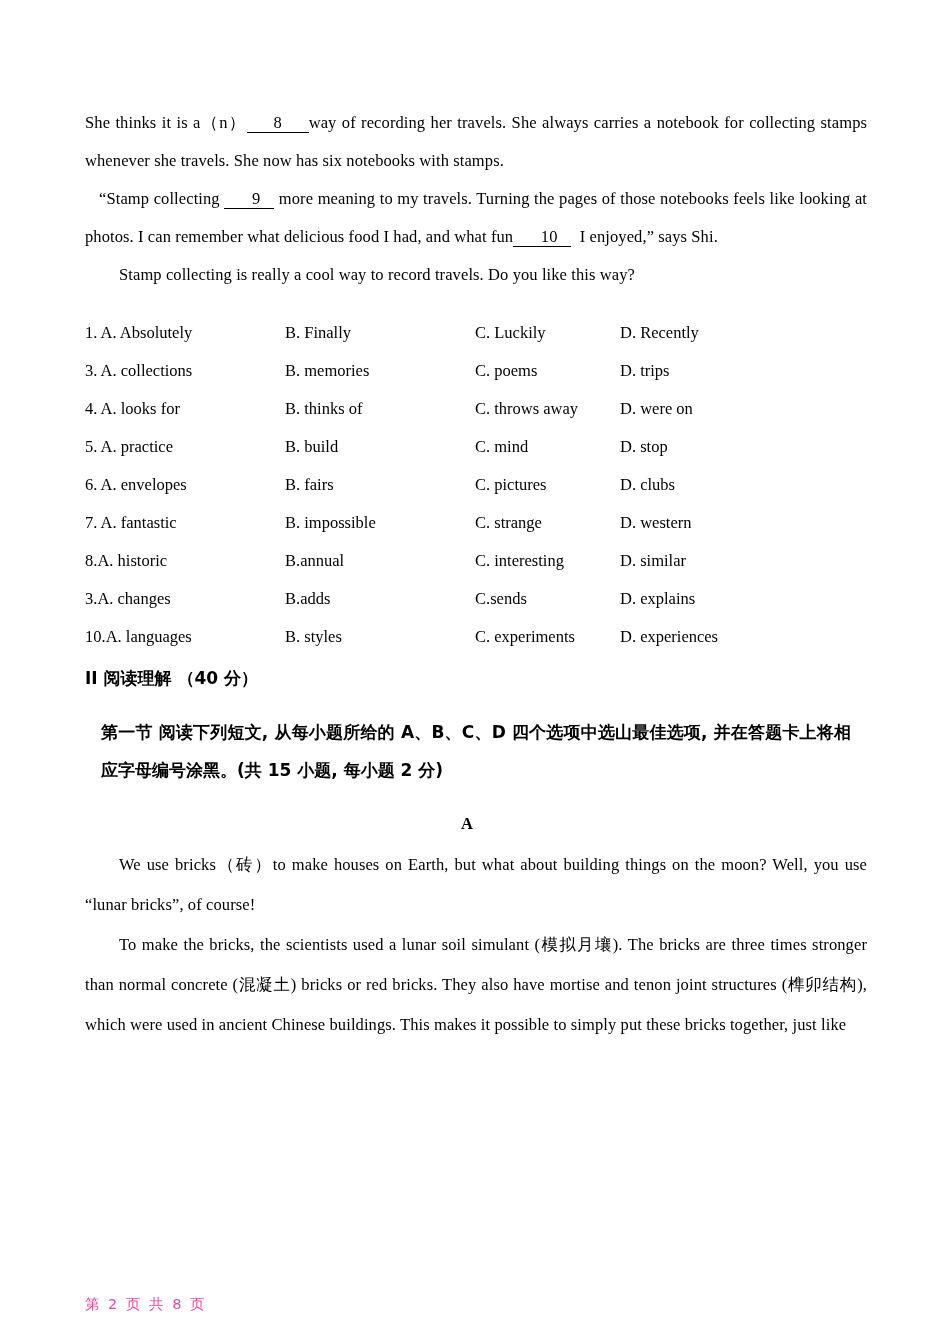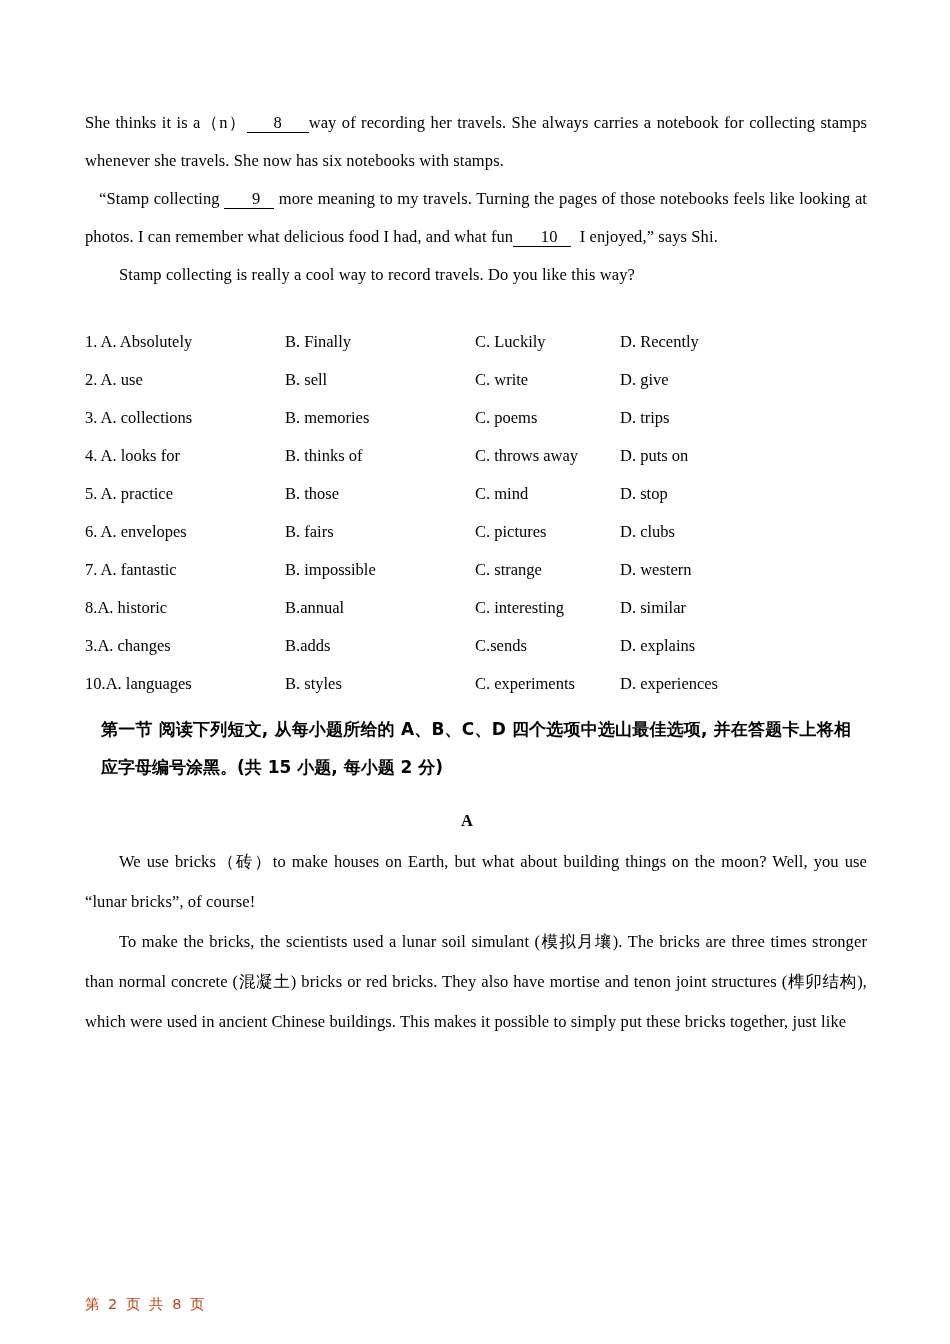--- a/index.html
+++ b/index.html
@@ -46,21 +46,21 @@
   .blank.w2 { width: 50px; }
   .blank.w3 { width: 58px; }
 
   
   .options {
     margin-top: 20px;
   }
   .opt-row {
     display: flex;
     height: 38px;
-    align-items: flex-end;
+    align-items: center;
     font-size: 16.5px;
   }
   .opt-a { width: 200px; flex: 0 0 200px; }
   .opt-b { width: 190px; flex: 0 0 190px; }
   .opt-c { width: 145px; flex: 0 0 145px; }
   .opt-d { flex: 1 1 auto; }
 
   
   .sec-title {
     font-size: 17px;
@@ -219,21 +219,21 @@
   .reading .para { line-height: 40px; }
 
   
   .footer {
     position: absolute;
     left: 85px;
     bottom: 30px;
     font-size: 14.5px;
     font-family: "Liberation Serif", serif;
     letter-spacing: 2px;
-    color: #c2410c;
+    color: #ec4899;
   }
   .cn { font-family: "DejaVu Sans", "Liberation Sans", sans-serif; }
 </style>
 </head>
 <body>
 
 <div class="page">
   <div class="content">
 
     <p class="para"><span>She thinks it is a（n）</span><span class="blank w1">8</span><span>way of recording her travels. She always carries a notebook for collecting stamps whenever she travels. She now has six notebooks with stamps.</span></p>
@@ -243,40 +243,34 @@
     <p class="para indent-md">Stamp collecting is really a cool way to record travels. Do you like this way?</p>
 
     <div class="options">
       <div class="opt-row">
         <span class="opt-a">1. A. Absolutely</span>
         <span class="opt-b">B. Finally</span>
         <span class="opt-c">C. Luckily</span>
         <span class="opt-d">D. Recently</span>
       </div>
       <div class="opt-row">
-        <span class="opt-a">2. A. use</span>
-        <span class="opt-b">B. sell</span>
-        <span class="opt-c">C. write</span>
-        <span class="opt-d">D. give</span>
-      </div>
-      <div class="opt-row">
         <span class="opt-a">3. A. collections</span>
         <span class="opt-b">B. memories</span>
         <span class="opt-c">C. poems</span>
         <span class="opt-d">D. trips</span>
       </div>
       <div class="opt-row">
         <span class="opt-a">4. A. looks for</span>
         <span class="opt-b">B. thinks of</span>
         <span class="opt-c">C. throws away</span>
-        <span class="opt-d">D. puts on</span>
+        <span class="opt-d">D. were on</span>
       </div>
       <div class="opt-row">
         <span class="opt-a">5. A. practice</span>
-        <span class="opt-b">B. those</span>
+        <span class="opt-b">B. build</span>
         <span class="opt-c">C. mind</span>
         <span class="opt-d">D. stop</span>
       </div>
       <div class="opt-row">
         <span class="opt-a">6. A. envelopes</span>
         <span class="opt-b">B. fairs</span>
         <span class="opt-c">C. pictures</span>
         <span class="opt-d">D. clubs</span>
       </div>
       <div class="opt-row">
@@ -298,20 +292,21 @@
         <span class="opt-d">D. explains</span>
       </div>
       <div class="opt-row">
         <span class="opt-a">10.A. languages</span>
         <span class="opt-b">B. styles</span>
         <span class="opt-c">C. experiments</span>
         <span class="opt-d">D. experiences</span>
       </div>
     </div>
 
+    <p class="sec-title cn">II 阅读理解 （40 分）</p>
     <p class="sec-desc cn">第一节 阅读下列短文, 从每小题所给的 A、B、C、D 四个选项中选山最佳选项, 并在答题卡上将相应字母编号涂黑。(共 15 小题, 每小题 2 分)</p>
     <p class="passage-letter">A</p>
 
 
     <div class="reading">
       <p class="para indent-md">We use bricks（砖）to make houses on Earth, but what about building things on the moon? Well, you use “lunar bricks”, of course!</p>
       <p class="para indent-md">To make the bricks, the scientists used a lunar soil simulant (模拟月壤). The bricks are three times stronger than normal concrete (混凝土) bricks or red bricks. They also have mortise and tenon joint structures (榫卯结构), which were used in ancient Chinese buildings. This makes it possible to simply put these bricks together, just like</p>
     </div>
 
   </div>

